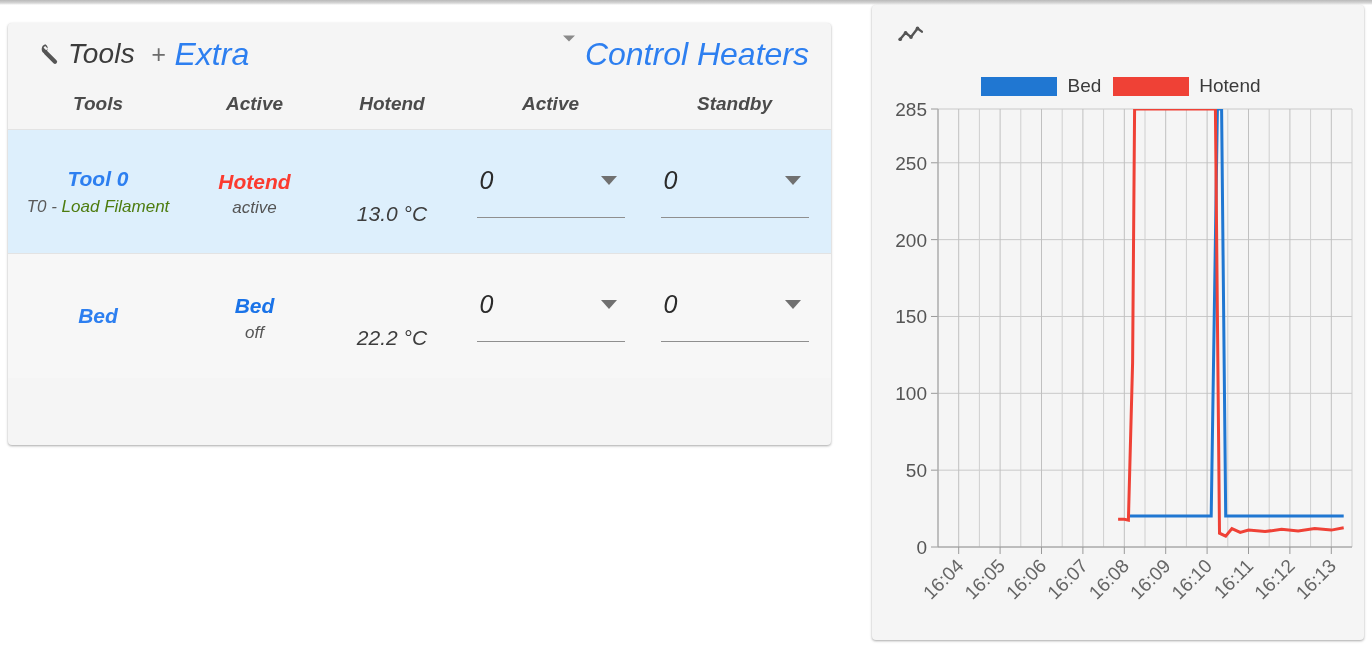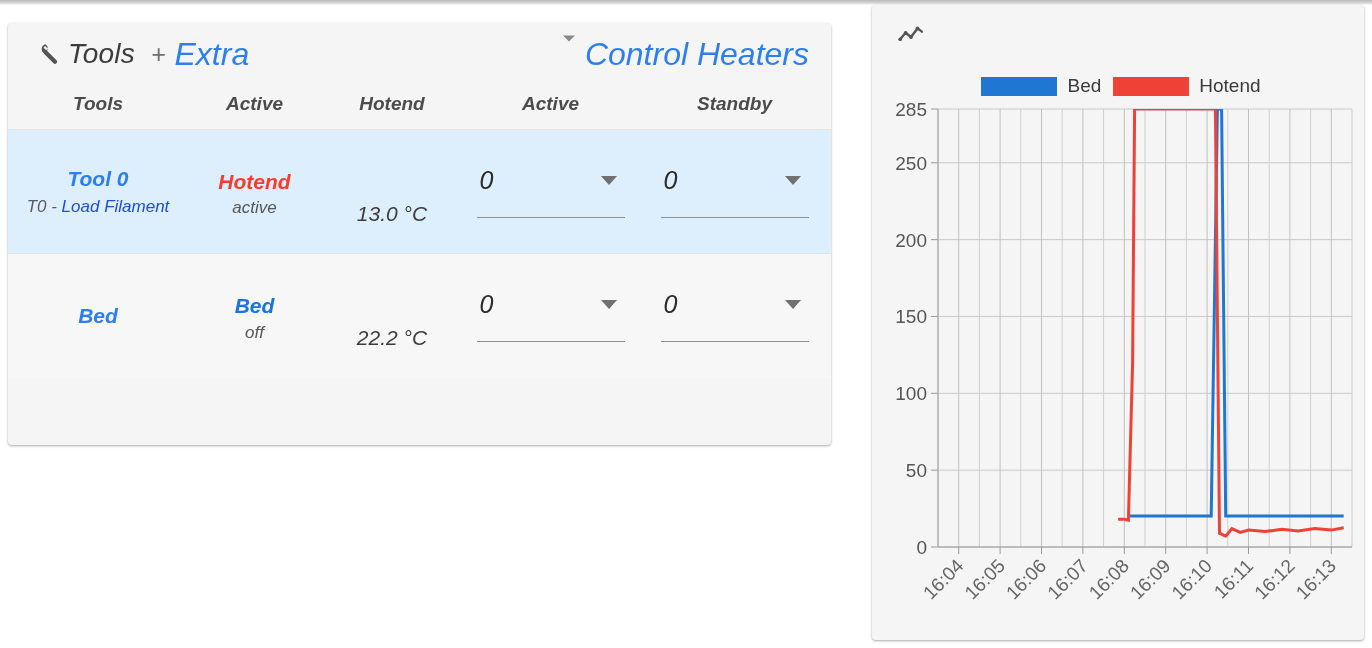--- a/index.html
+++ b/index.html
@@ -62,21 +62,21 @@
   col.c-active  { width: 175px; }
   col.c-standby { width: 193px; }
 
   tr.row { height: 124px; border-top: 1px solid #e3e3e3; }
   tr.row.selected { background: #ddeffc; }
   tr.row.plain { background: #f7f7f7; }
   tr.row td { text-align: center; vertical-align: middle; }
 
   .tool-name { font-size: 21px; font-weight: 700; color: #2d7ff0; line-height: 1.45; }
   .tool-sub { font-size: 17px; color: #5a5a5a; line-height: 1.5; }
-  .tool-sub a { color: #1d4ed8; text-decoration: none; cursor: pointer; }
+  .tool-sub a { color: #4d7c0f; text-decoration: none; cursor: pointer; }
 
   .heater-name { font-size: 21px; font-weight: 700; line-height: 1.6; }
   .heater-name.red { color: #fb3b30; }
   .heater-name.blue { color: #1a73e8; }
   .heater-state { font-size: 17px; color: #555; }
 
   .current-val { font-size: 21px; color: #3d3d3d; margin-top: 44px; }
 
   
   .msel {

